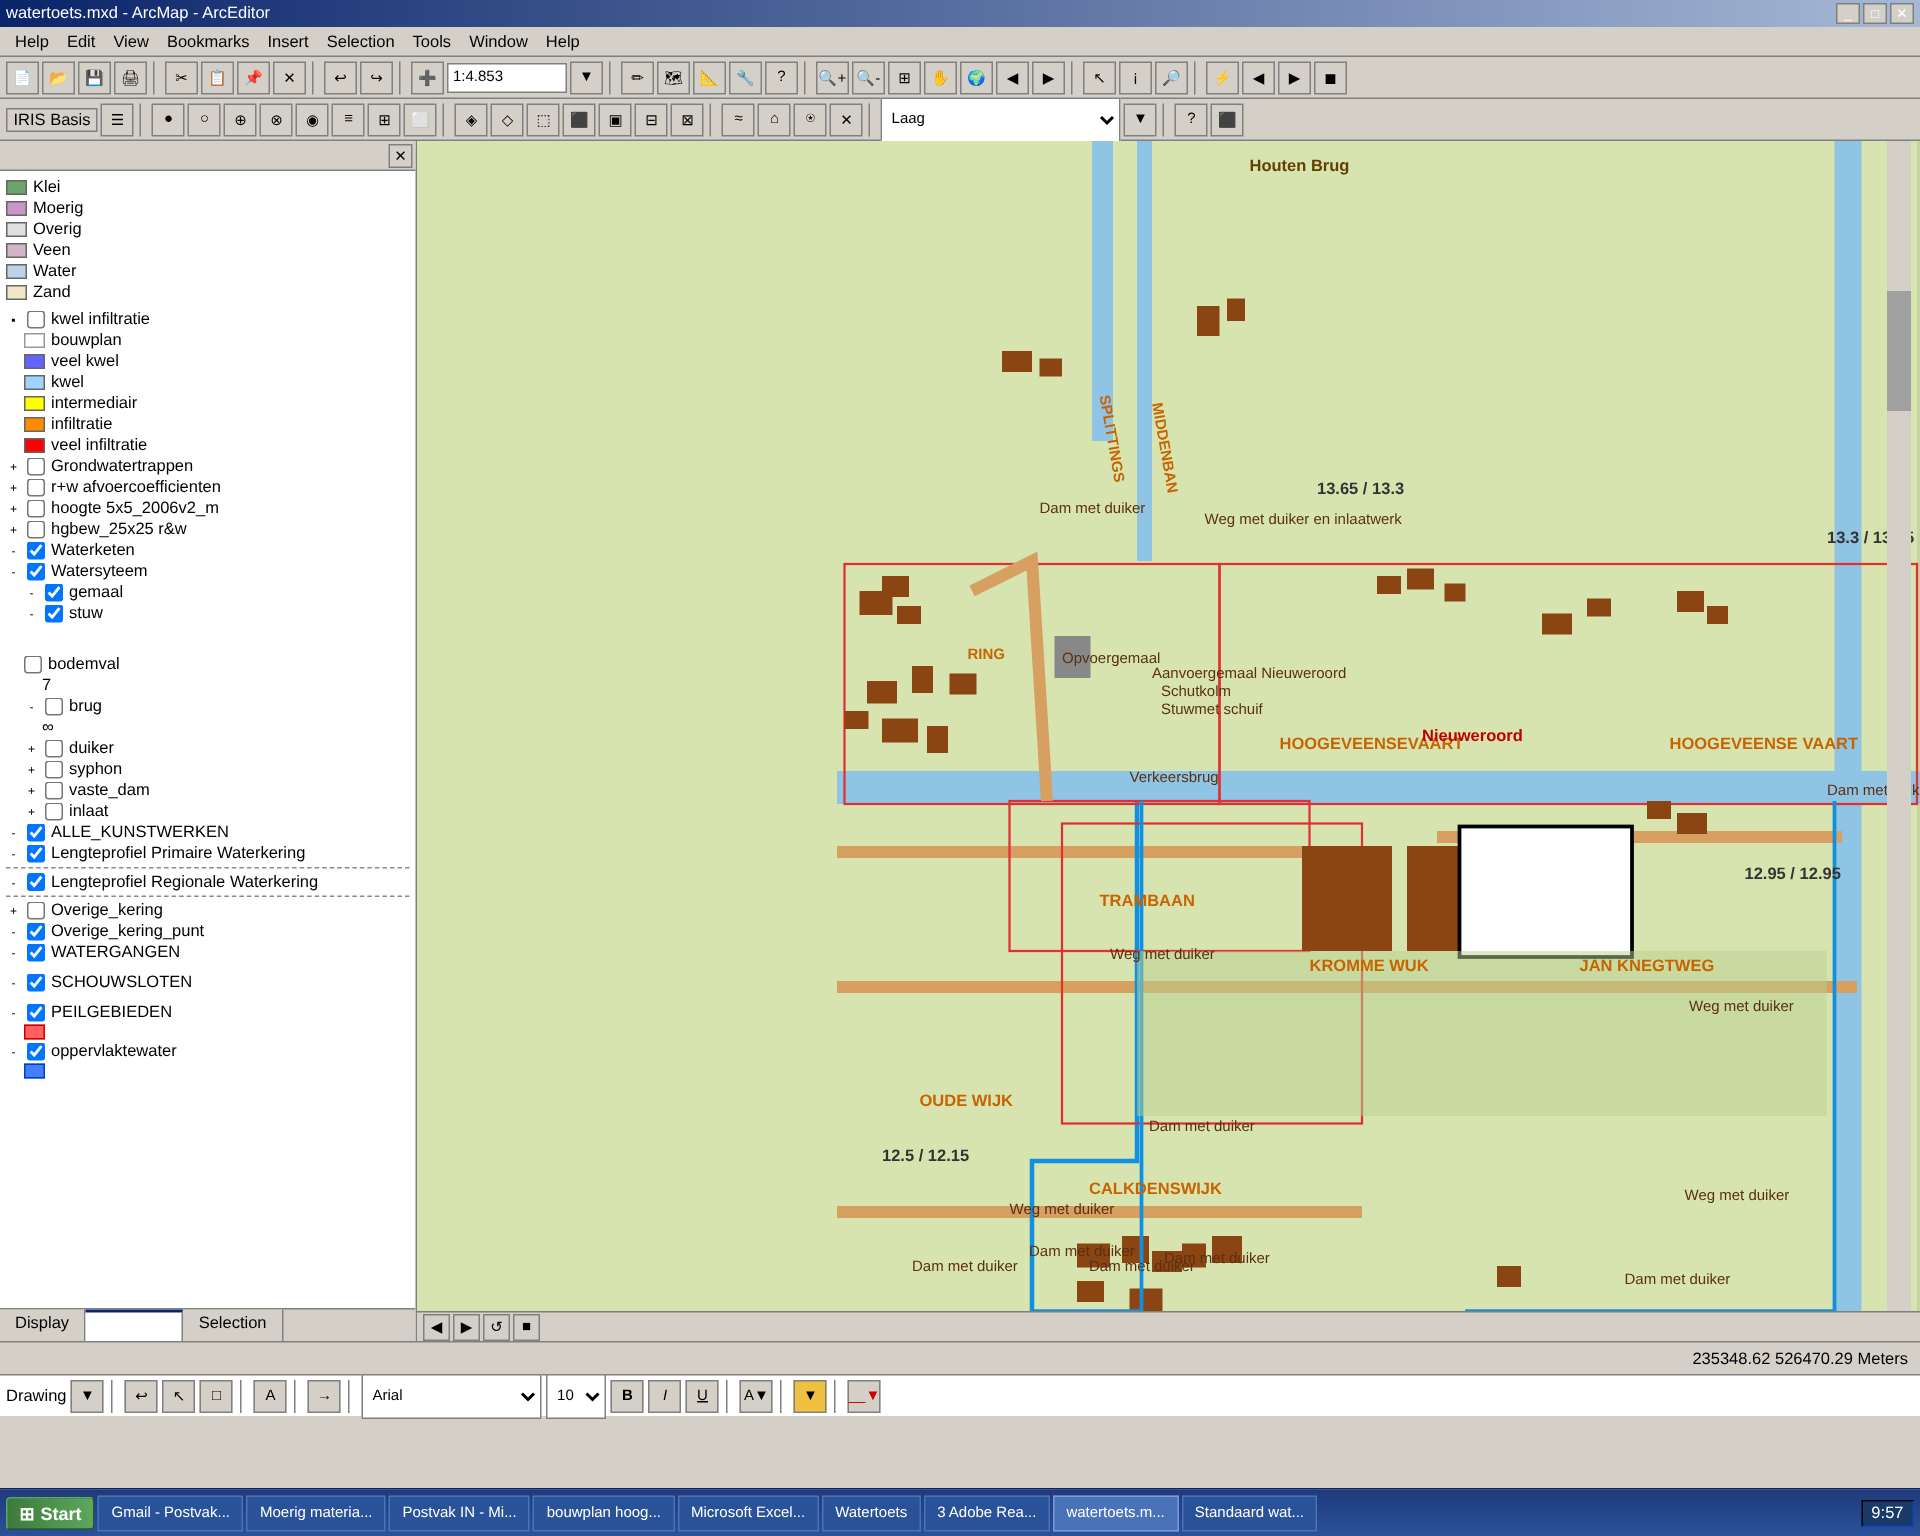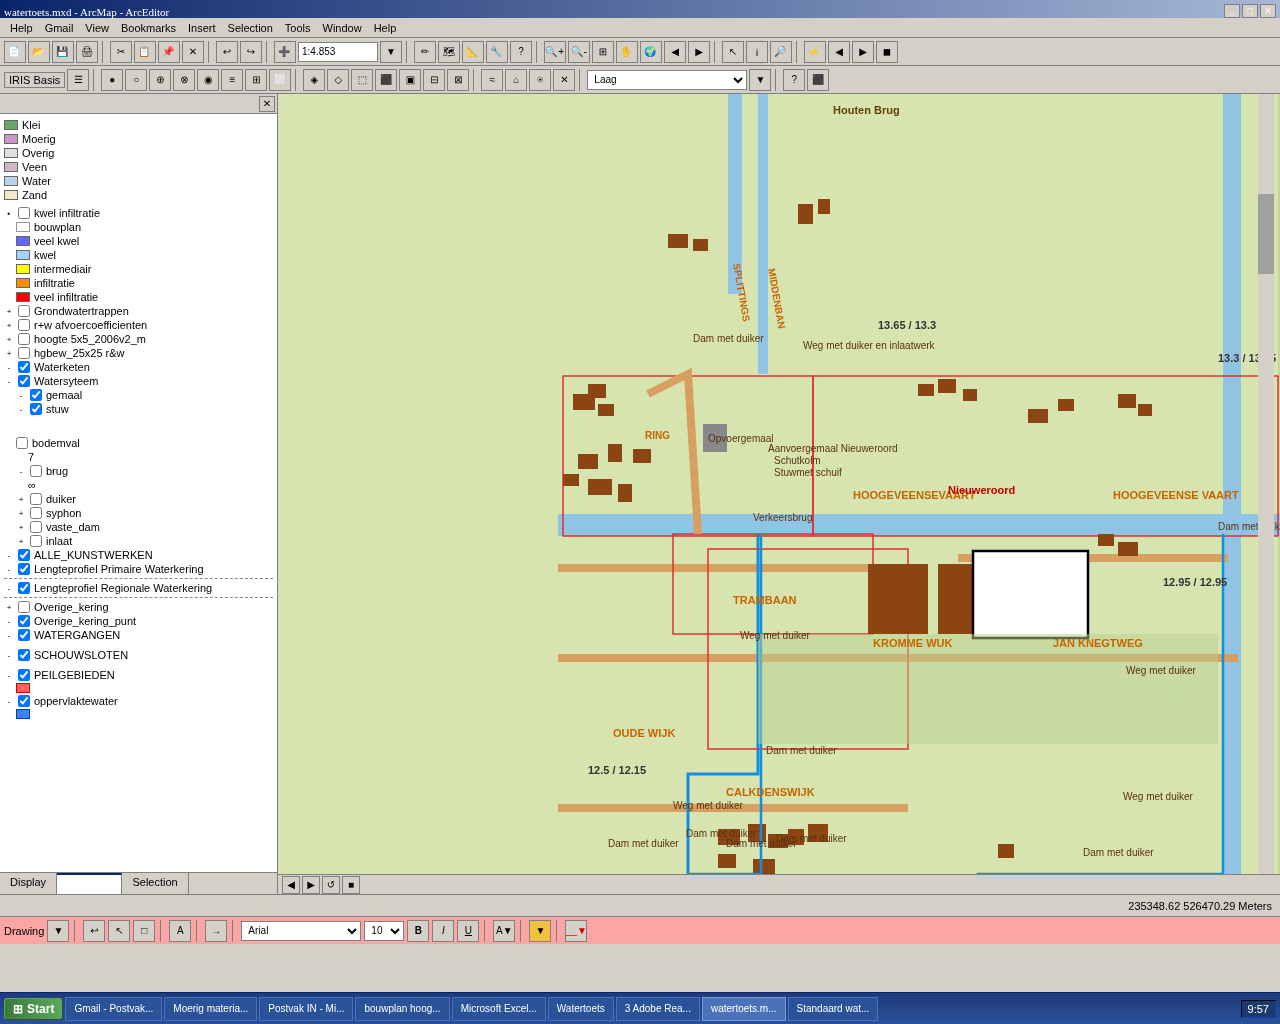--- a/index.html
+++ b/index.html
@@ -4,24 +4,23 @@
   <style>
     * { margin: 0; padding: 0; box-sizing: border-box; }
     body { width: 1280px; height: 1024px; overflow: hidden; font-family: 'Arial', sans-serif; font-size: 11px; background: #d4d0c8; }
 
     
     #titlebar {
       background: linear-gradient(to right, #0a246a, #a6b8d6);
       color: white;
       height: 18px;
       display: flex;
-      align-items: flex-end;
+      align-items: center;
       padding: 0 4px;
       justify-content: space-between;
-      font-family: Liberation Serif, serif;
     }
     #titlebar-controls { display: flex; gap: 2px; }
     .titlebar-btn { width: 16px; height: 14px; background: #d4d0c8; border: 1px solid #808080; font-size: 9px; display: flex; align-items: center; justify-content: center; cursor: pointer; }
 
     
     #menubar {
       background: #d4d0c8;
       height: 20px;
       display: flex;
       align-items: center;
@@ -55,21 +54,21 @@
       border: 1px solid #808080;
       display: flex; align-items: center; justify-content: center;
       cursor: pointer; font-size: 10px;
     }
     .tb-separator { width: 4px; height: 22px; border-left: 1px solid #808080; margin: 0 2px; }
     .tb-input {
       height: 20px; border: 1px solid #808080; background: white;
       font-size: 10px; padding: 0 3px;
     }
     .tb-dropdown {
-      height: 20px; border: 1px solid #808080; background: white;
+      height: 30px; border: 1px solid #808080; background: white;
       font-size: 10px; padding: 0 2px;
     }
 
     
     #main-layout {
       display: flex;
       height: calc(1024px - 18px - 20px - 28px - 28px - 28px - 24px - 24px);
     }
 
     
@@ -262,21 +261,21 @@
   <span>watertoets.mxd - ArcMap - ArcEditor</span>
   <div id="titlebar-controls">
     <div class="titlebar-btn">_</div>
     <div class="titlebar-btn">□</div>
     <div class="titlebar-btn" style="background:#d4d0c8;">✕</div>
   </div>
 </div>
 
 <div id="menubar">
   <span class="menu-item">Help</span>
-  <span class="menu-item">Gmail</span>
+  <span class="menu-item">Edit</span>
   <span class="menu-item">View</span>
   <span class="menu-item">Bookmarks</span>
   <span class="menu-item">Insert</span>
   <span class="menu-item">Selection</span>
   <span class="menu-item">Tools</span>
   <span class="menu-item">Window</span>
   <span class="menu-item">Help</span>
 </div>
 
 <div class="toolbar">
@@ -718,21 +717,21 @@
       <div class="tb-btn" style="width:18px;height:18px;">↺</div>
       <div class="tb-btn" style="width:18px;height:18px;">■</div>
     </div>
   </div>
 </div>
 
 <div id="statusbar" style="height:22px; background:#d4d0c8; border-top:1px solid #808080; display:flex; align-items:center; padding:0 8px;justify-content:flex-end;">
   <span style="margin-left:auto; font-size:11px;">235348.62  526470.29 Meters</span>
 </div>
 
-<div id="drawing-toolbar" style="height:28px; background:#fca5a5; border-top:1px solid #808080; display:flex; padding:2px 4px; gap:3px;">
+<div id="drawing-toolbar" style="height:28px; background:#ffffff; border-top:1px solid #808080; display:flex; padding:2px 4px; gap:3px;">
   <span style="font-size:11px;">Drawing</span>
   <div class="tb-btn">▼</div>
   <div class="tb-separator"></div>
   <div class="tb-btn">↩</div>
   <div class="tb-btn">↖</div>
   <div class="tb-btn">□</div>
   <div class="tb-separator"></div>
   <div class="tb-btn">A</div>
   <div class="tb-separator"></div>
   <div class="tb-btn">→</div>

